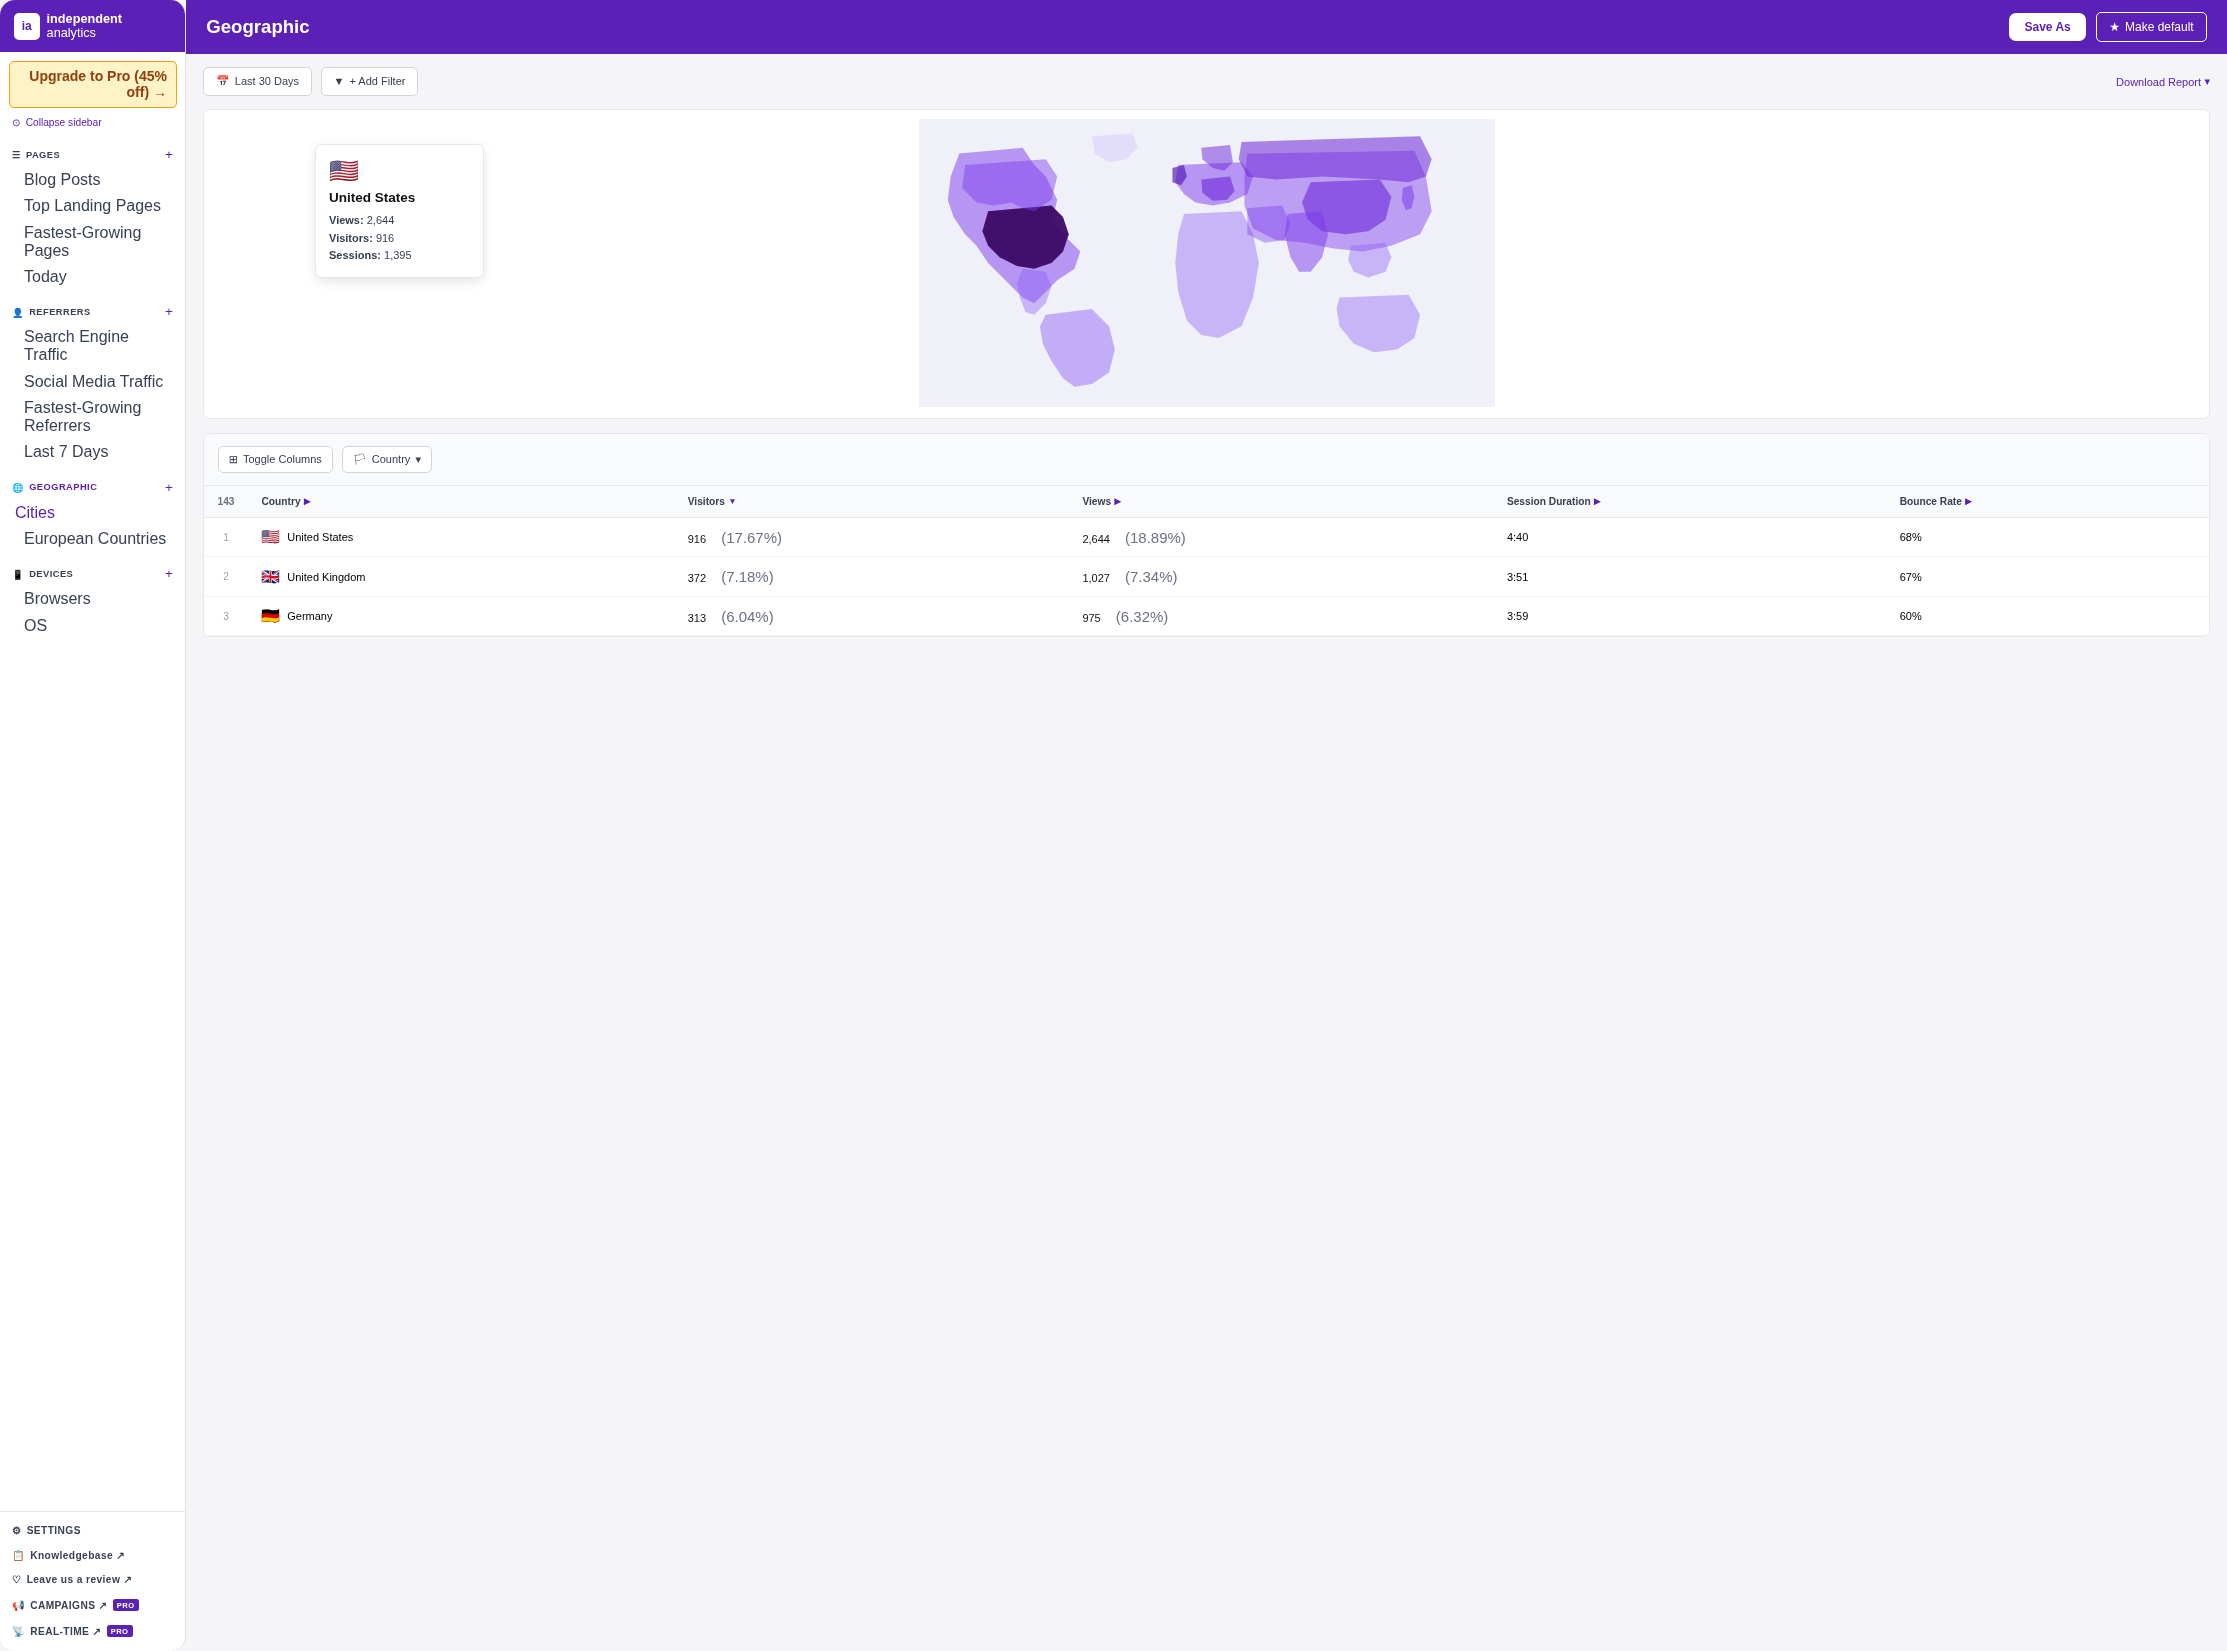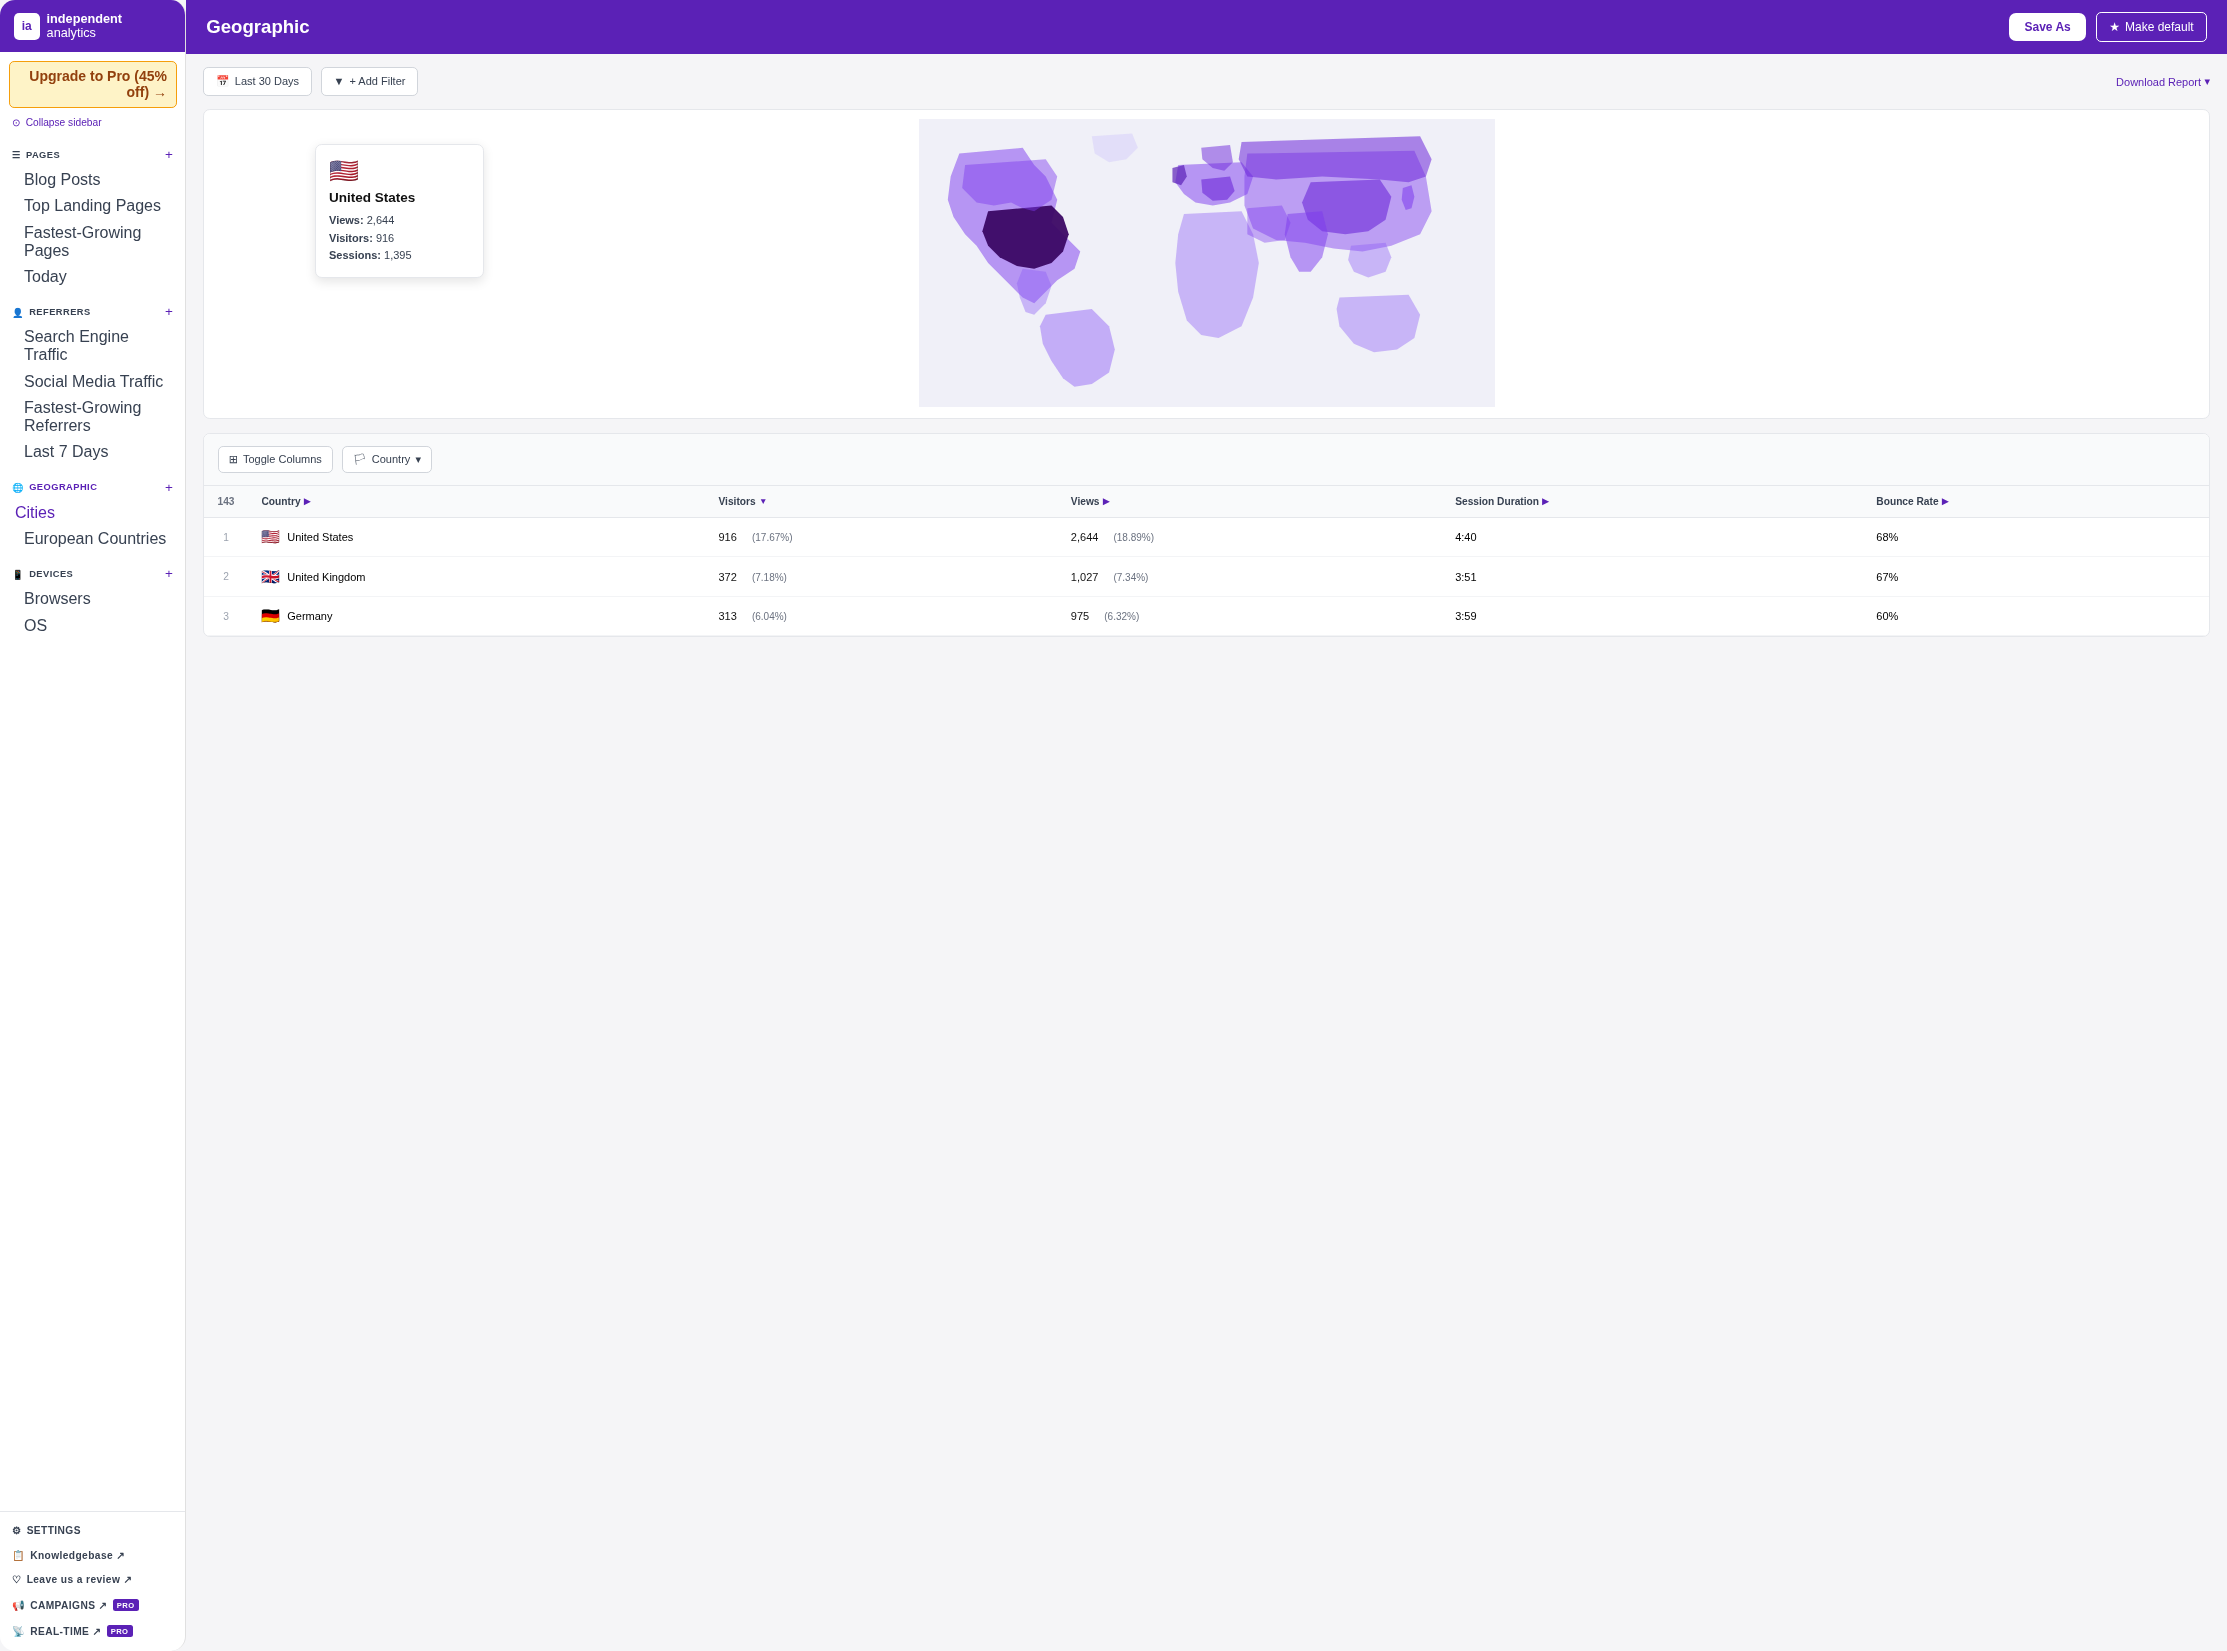--- a/index.html
+++ b/index.html
@@ -315,21 +315,21 @@
     }
     thead th:first-child { width: 25.4px; color: #6b7280; }
     .th-inner { display: flex; align-items: center; gap: 3.4px; }
     .sort-arrow { color: #5b21b6; font-size: 8.5px; }
     tbody tr { border-bottom: 0.8px solid #f3f4f6; }
     tbody td { padding: 10.2px 13.5px; }
     .row-num { color: #9ca3af; font-size: 10.2px; text-align: center; }
     .country-cell { display: flex; align-items: center; gap: 6.8px; font-weight: 500; }
     .flag-emoji { font-size: 15.2px; }
     .stat-value { color: #111; }
-    .stat-pct { color: #6b7280; font-size: 10px; margin-left: 12px; }
+    .stat-pct { color: #6b7280; font-size: 15px; margin-left: 12px; }
     .count-143 { color: #6b7280; font-size: 10.2px; }
   </style>
 </head>
 <body>
 
 <nav class="sidebar">
   <div class="sidebar-logo">
     <div class="logo-icon">ia</div>
     <span class="logo-text"><b>independent</b><span> analytics</span></span>
   </div>

